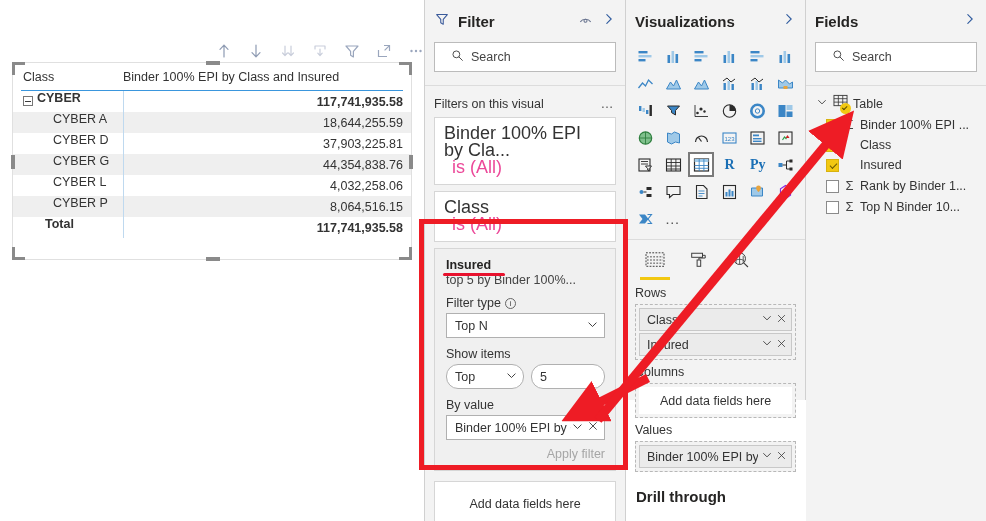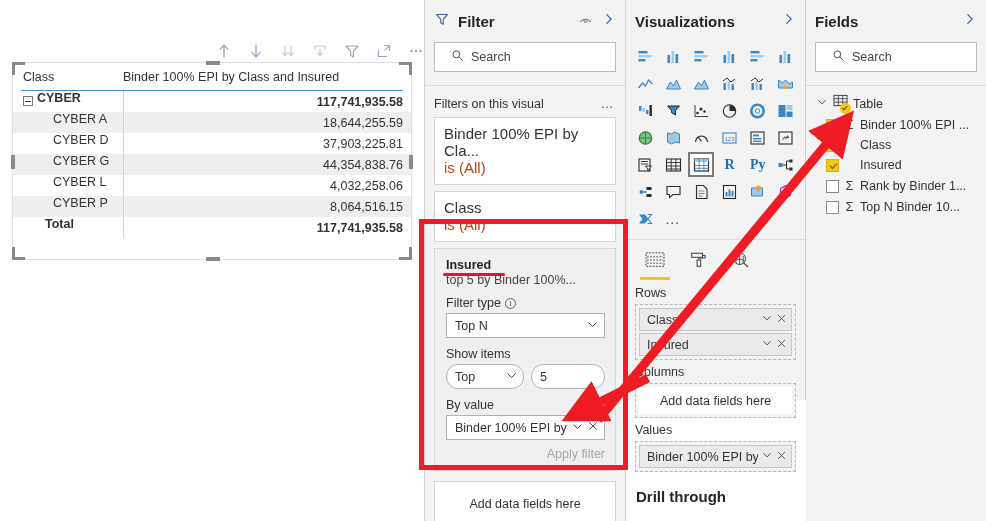--- a/index.html
+++ b/index.html
@@ -95,24 +95,24 @@
   .pane-divider { height: 1px; background: #dcdcdc; margin: 13px 0 0 0; }
   .section-label {
     display: flex; align-items: center; padding: 10px 10px 6px 9px;
     font-size: 12.5px; color: #333333;
   }
   .section-label .spacer { flex: 1; }
   .ellipsis { letter-spacing: 1.5px; color: #555; font-size: 13px; }
   .filter-card {
     margin: 0 9px 6px 9px; background: #ffffff;
     border: 1px solid #d6d6d6; padding: 7px 22px 8px 9px;
-    font-size: 15px; color: #333333; line-height: 17px;
+    font-size: 18px; color: #333333; line-height: 17px;
   }
   .filter-card .fc-title { color: #333333; }
-  .filter-card .fc-sub { color: #c2410c; }
+  .filter-card .fc-sub { color: #ec4899; margin-left: 8px; }
 
   
   #insured-card {
     margin: 4px 9px 0 9px; background: #f0f0f0;
     border: 1px solid #d6d6d6; padding: 9px 10px 9px 11px;
     font-size: 12.5px; color: #333333;
   }
   .ins-title {
     font-weight: bold; font-size: 12.5px; color: #252423;
     position: relative; display: inline-block; margin-bottom: 1px;

